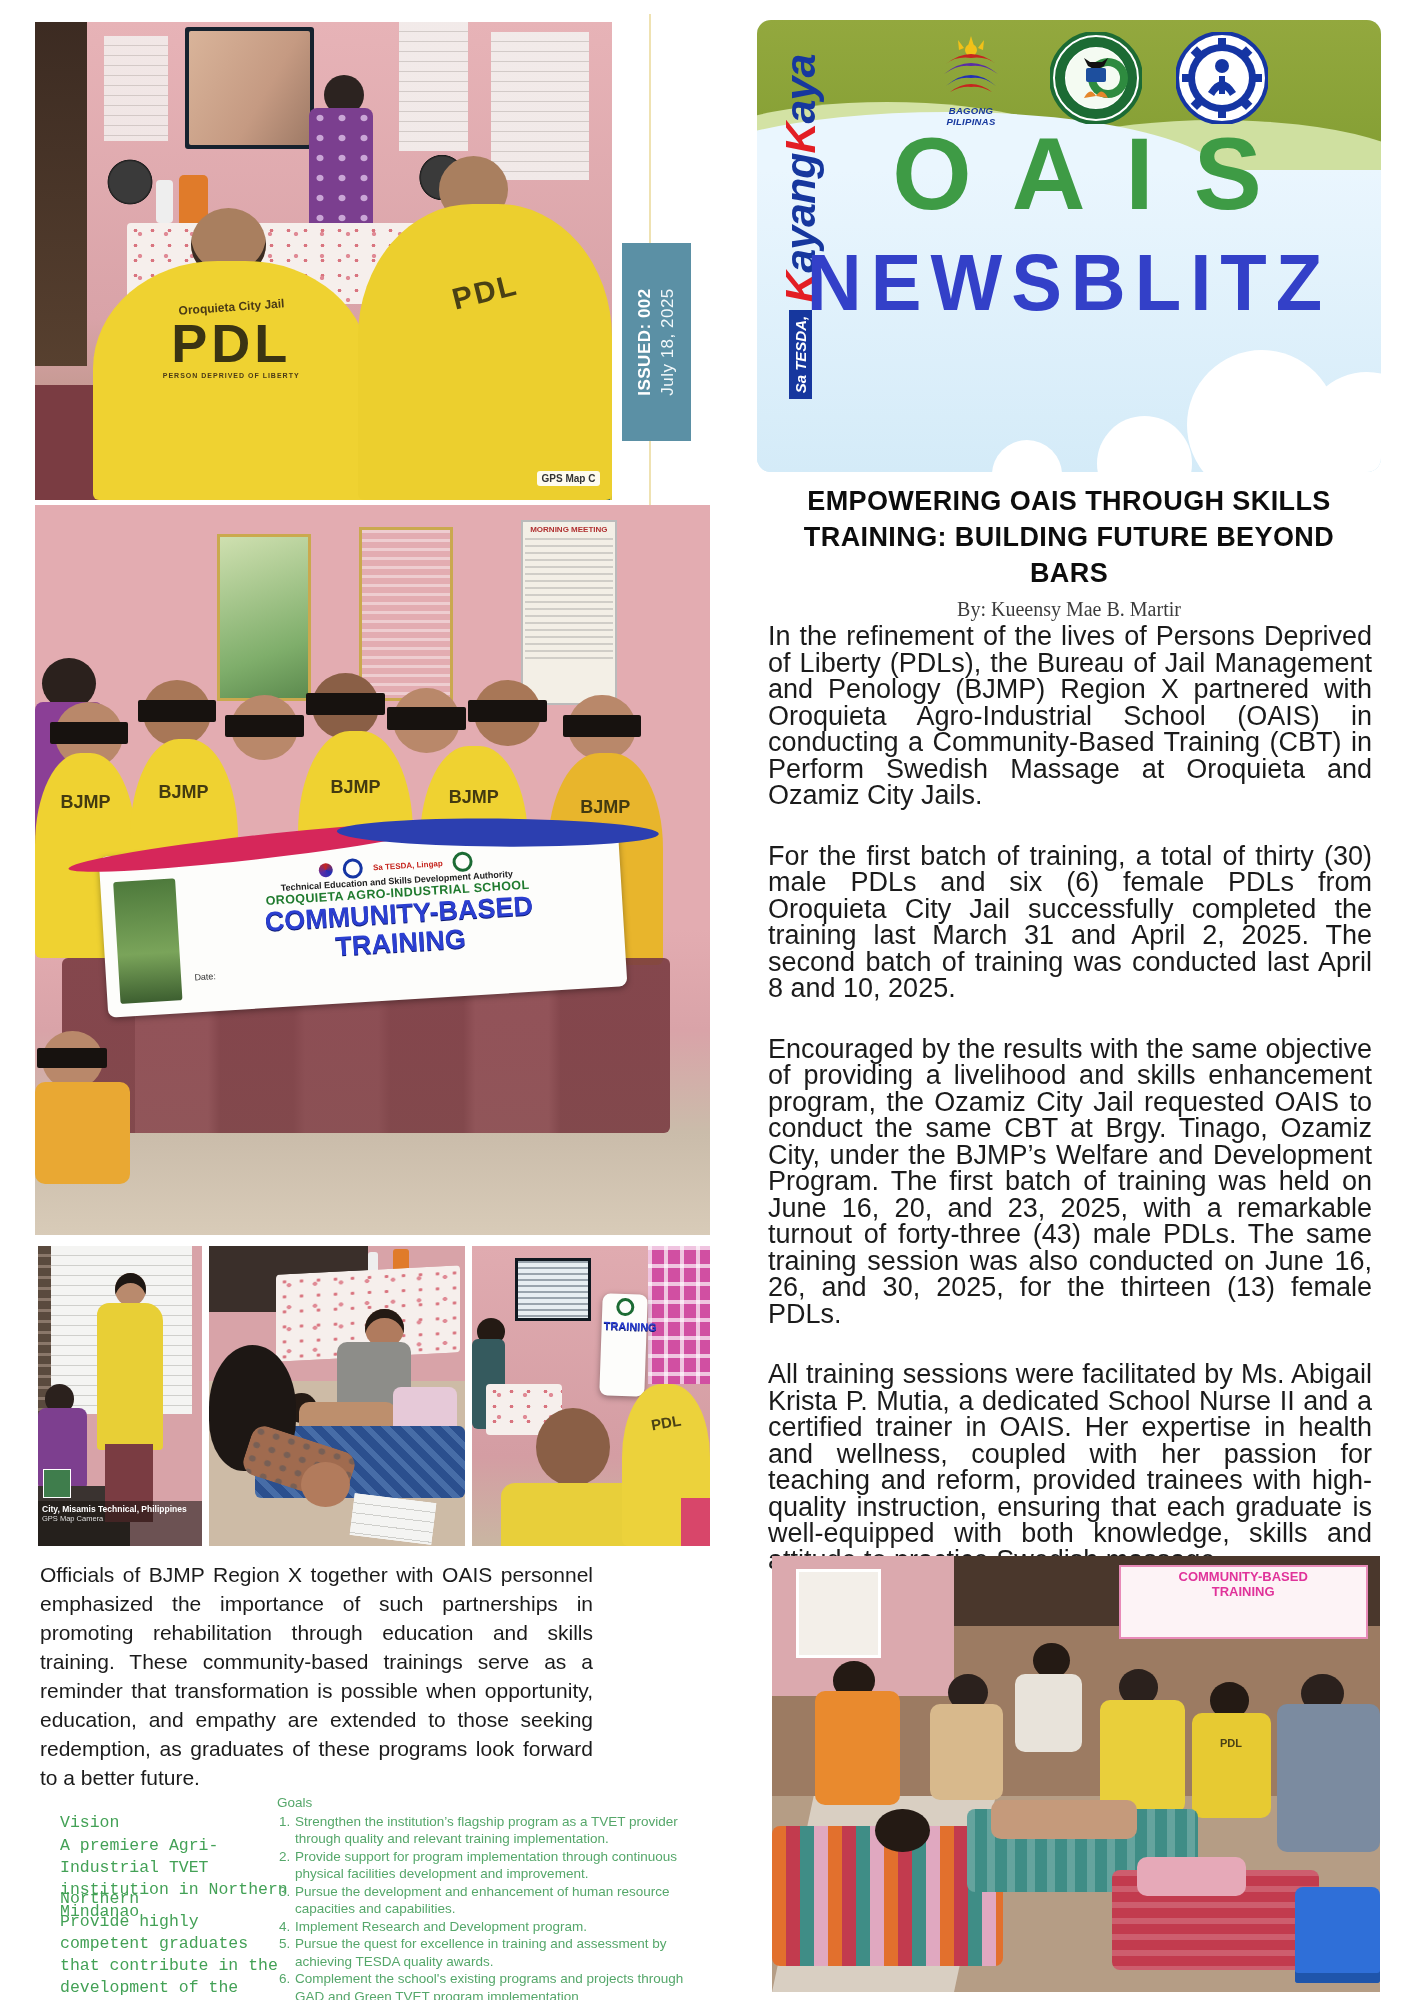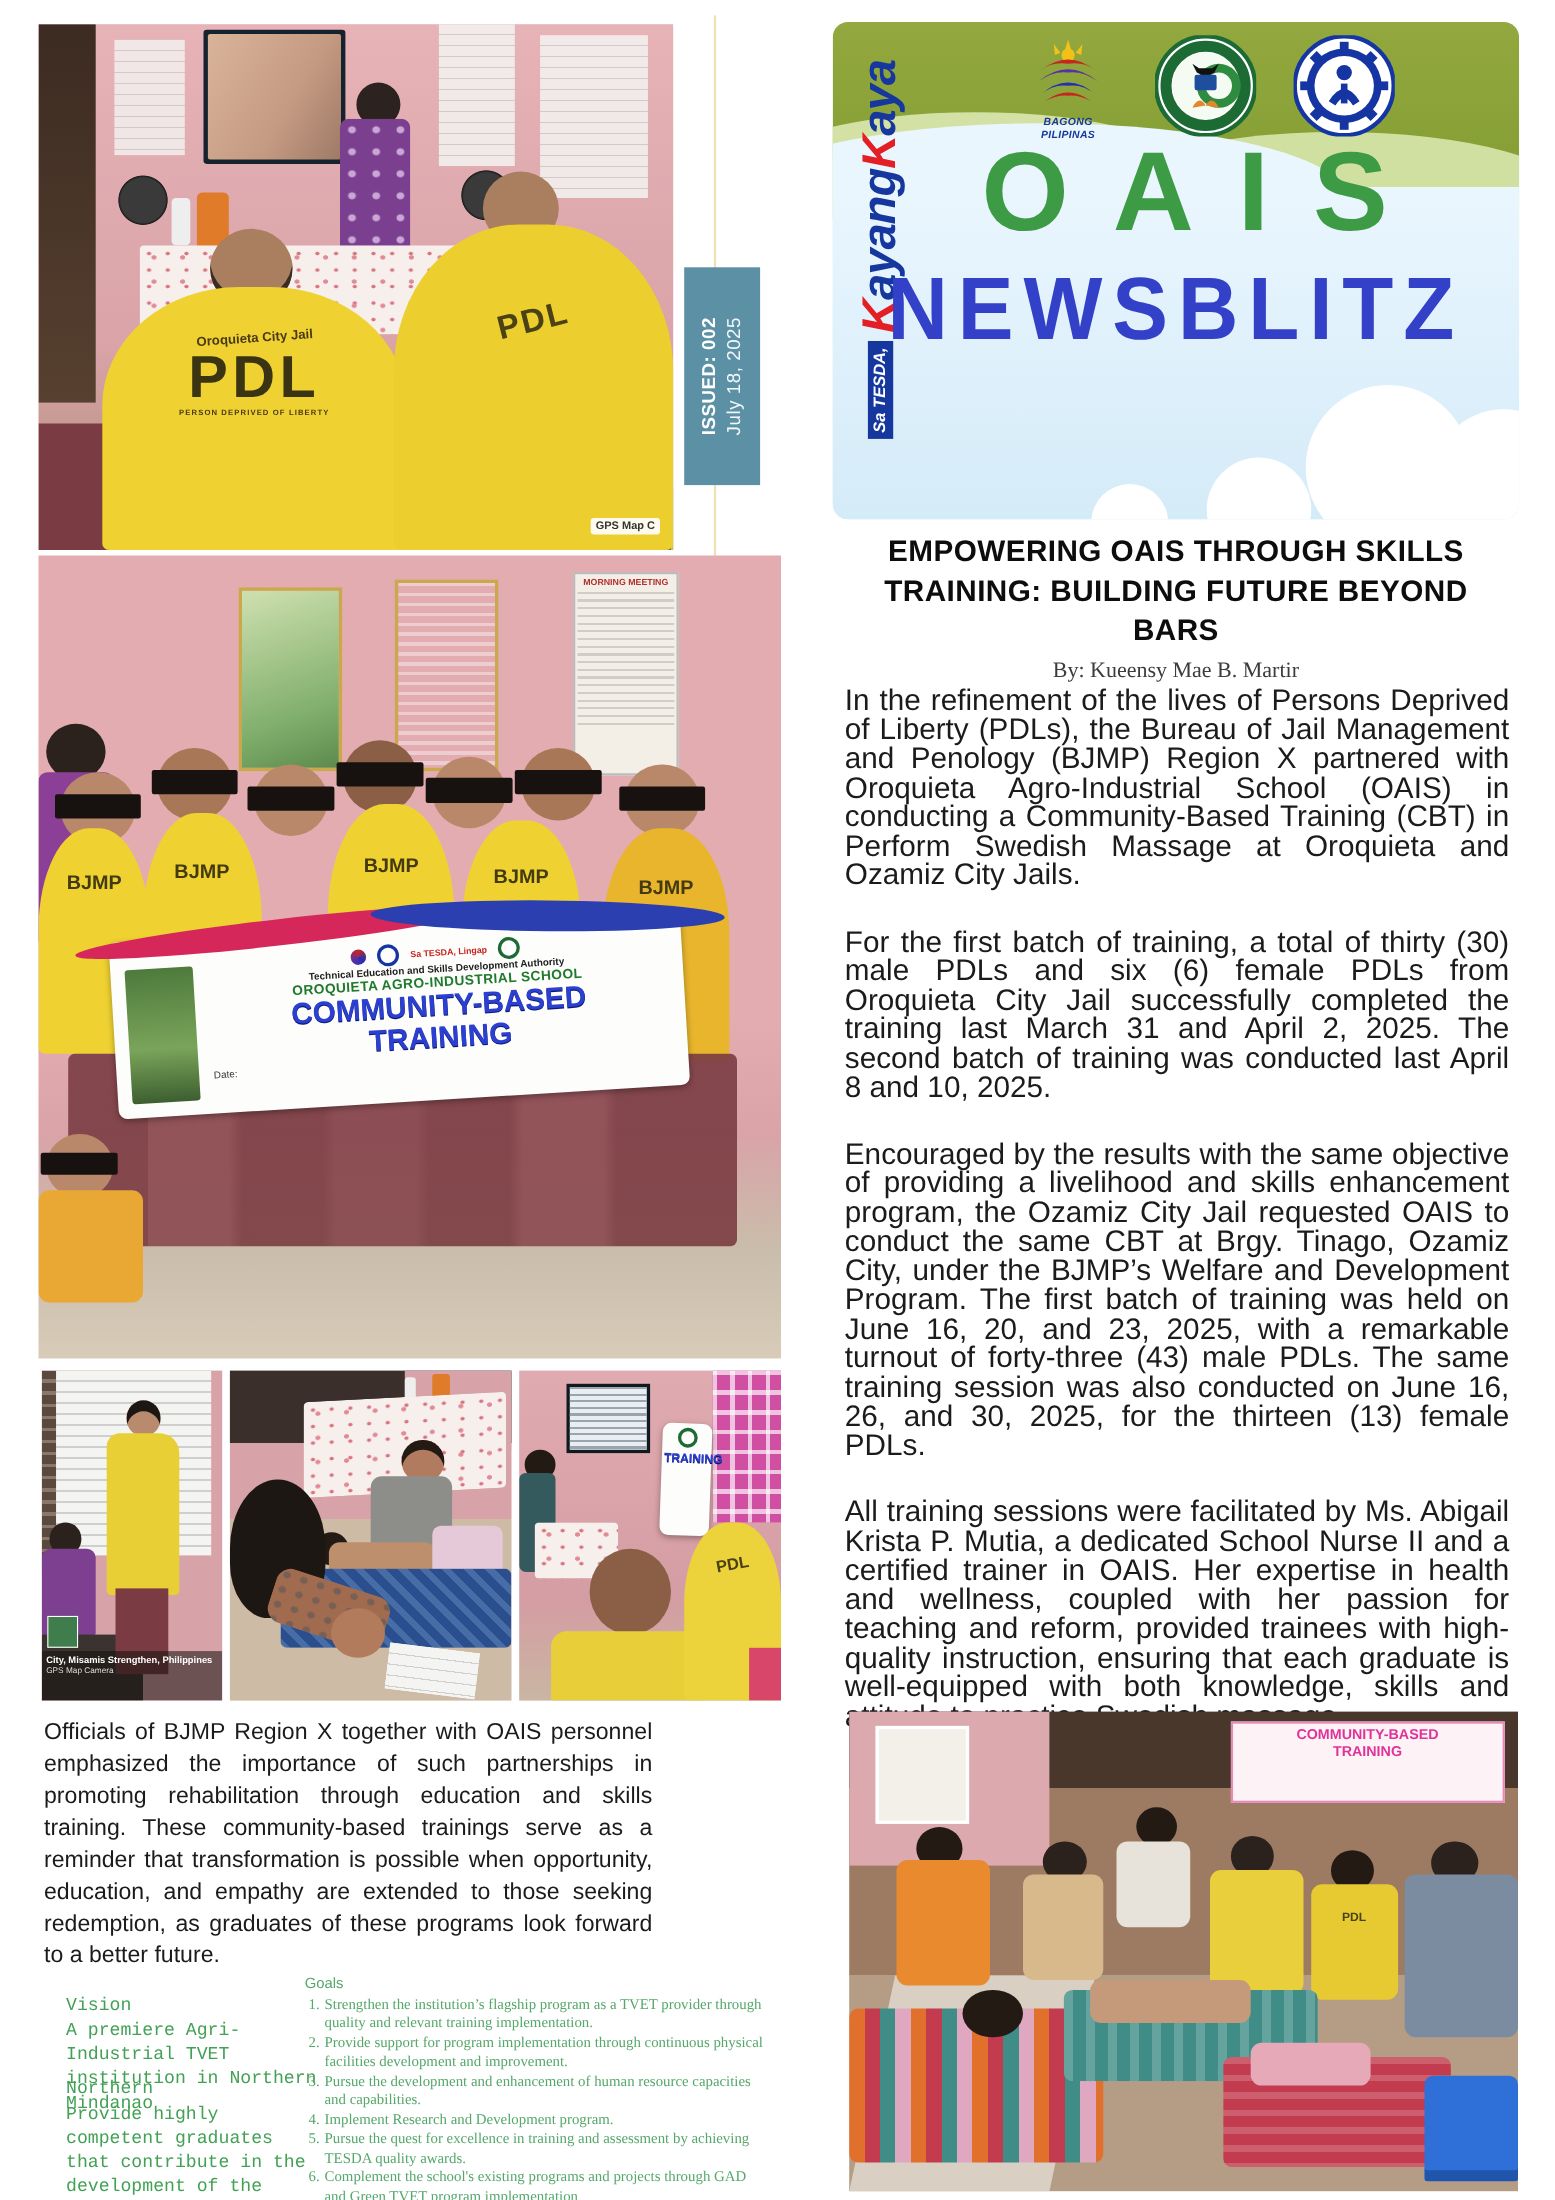--- a/index.html
+++ b/index.html
@@ -53,21 +53,21 @@
   .body-text{left:768px;top:623px;width:604px;font-size:27px;line-height:26.5px;
      color:#1b1b1b;text-align:justify;}
   .body-text p{margin:0 0 34px 0;}
 
   .closing-par{left:40px;top:1560px;width:553px;font-size:21px;line-height:29px;
      color:#1b1b1b;text-align:justify;}
   .vm{left:60px;width:235px;color:#43a156;font-size:16.5px;line-height:22px;font-family:Liberation Mono, monospace;}
   .vm .h{margin-bottom:1px;}
   .goals{left:277px;top:1794px;width:420px;color:#55a76a;font-size:13.5px;line-height:17.5px;}
   .goals ol{margin:1px 0 0 0;padding-left:17px;}
-  .goals li{padding-left:1px;font-family:Liberation Serif, serif;}
+  .goals li{padding-left:1px;}
 
   
   .photo{overflow:hidden;background:#dcaaae;}
   .ph{position:absolute;}
   .head{border-radius:50%;background:#b9886a;}
   .blur{background:#17120f;border-radius:2px;}
   .shirt-y{background:#efd231;border-radius:45% 45% 6px 6px;}
   .bjmp-txt{font-weight:bold;color:#433a10;font-size:15px;text-align:center;}
   .wm{background:rgba(255,255,255,.92);color:#333;font-weight:bold;font-size:10px;
       padding:2px 5px;border-radius:3px;}
@@ -319,21 +319,21 @@
   <div class="a photo" style="left:38px;top:1246px;width:164px;height:300px;background:#d8a3a8;">
     <div class="ph" style="left:0;top:0;width:8%;height:62%;background:repeating-linear-gradient(#5a4a3e 0 8px,#8a776a 8px 11px);"></div>
     <div class="ph scribble" style="left:8%;top:0;width:86%;height:56%;"></div>
     <div class="ph head" style="left:4%;top:46%;width:18%;height:10%;background:#2b211d;"></div>
     <div class="ph" style="left:0;top:54%;width:30%;height:28%;background:#7d3f8f;border-radius:8px;"></div>
     <div class="ph" style="left:0;top:80%;width:56%;height:20%;background:#3a3330;"></div>
     <div class="ph head" style="left:47%;top:9%;width:19%;height:11%;background:#b98a6d;box-shadow:inset 0 10px 0 #1d1713;"></div>
     <div class="ph" style="left:36%;top:19%;width:40%;height:49%;background:#e8cf36;border-radius:12px 18px 4px 4px;"></div>
     <div class="ph" style="left:41%;top:66%;width:29%;height:26%;background:#7a3c42;"></div>
     <div class="ph" style="left:0;bottom:0;width:100%;height:15%;background:rgba(20,16,12,.55);padding:3px 4px 0 4px;box-sizing:border-box;">
-      <div style="font-size:8.5px;color:#fff;font-weight:bold;">City, Misamis Strengthen, Philippines</div>
+      <div style="font-size:8.5px;color:#fff;font-weight:bold;">City, Misamis Technical, Philippines</div>
       <div style="font-size:7.5px;color:#ddd;">GPS Map Camera</div>
     </div>
     <div class="ph" style="left:3%;bottom:16%;width:16%;height:9%;background:#3f7d4c;border:1px solid #fff;"></div>
   </div>
 
   <div class="a photo" style="left:209px;top:1246px;width:256px;height:300px;
        background:linear-gradient(#3a2f2a 0 22%,#d8a3a8 22% 45%,#cdbba6 45%);">
     <div class="ph" style="left:62%;top:0;width:38%;height:24%;background:#d8a3a8;"></div>
     <div class="ph" style="left:72%;top:1%;width:6%;height:10%;background:#e07b2a;border-radius:3px;"></div>
     <div class="ph" style="left:62%;top:2%;width:4%;height:8%;background:#eee;border-radius:3px;"></div>

